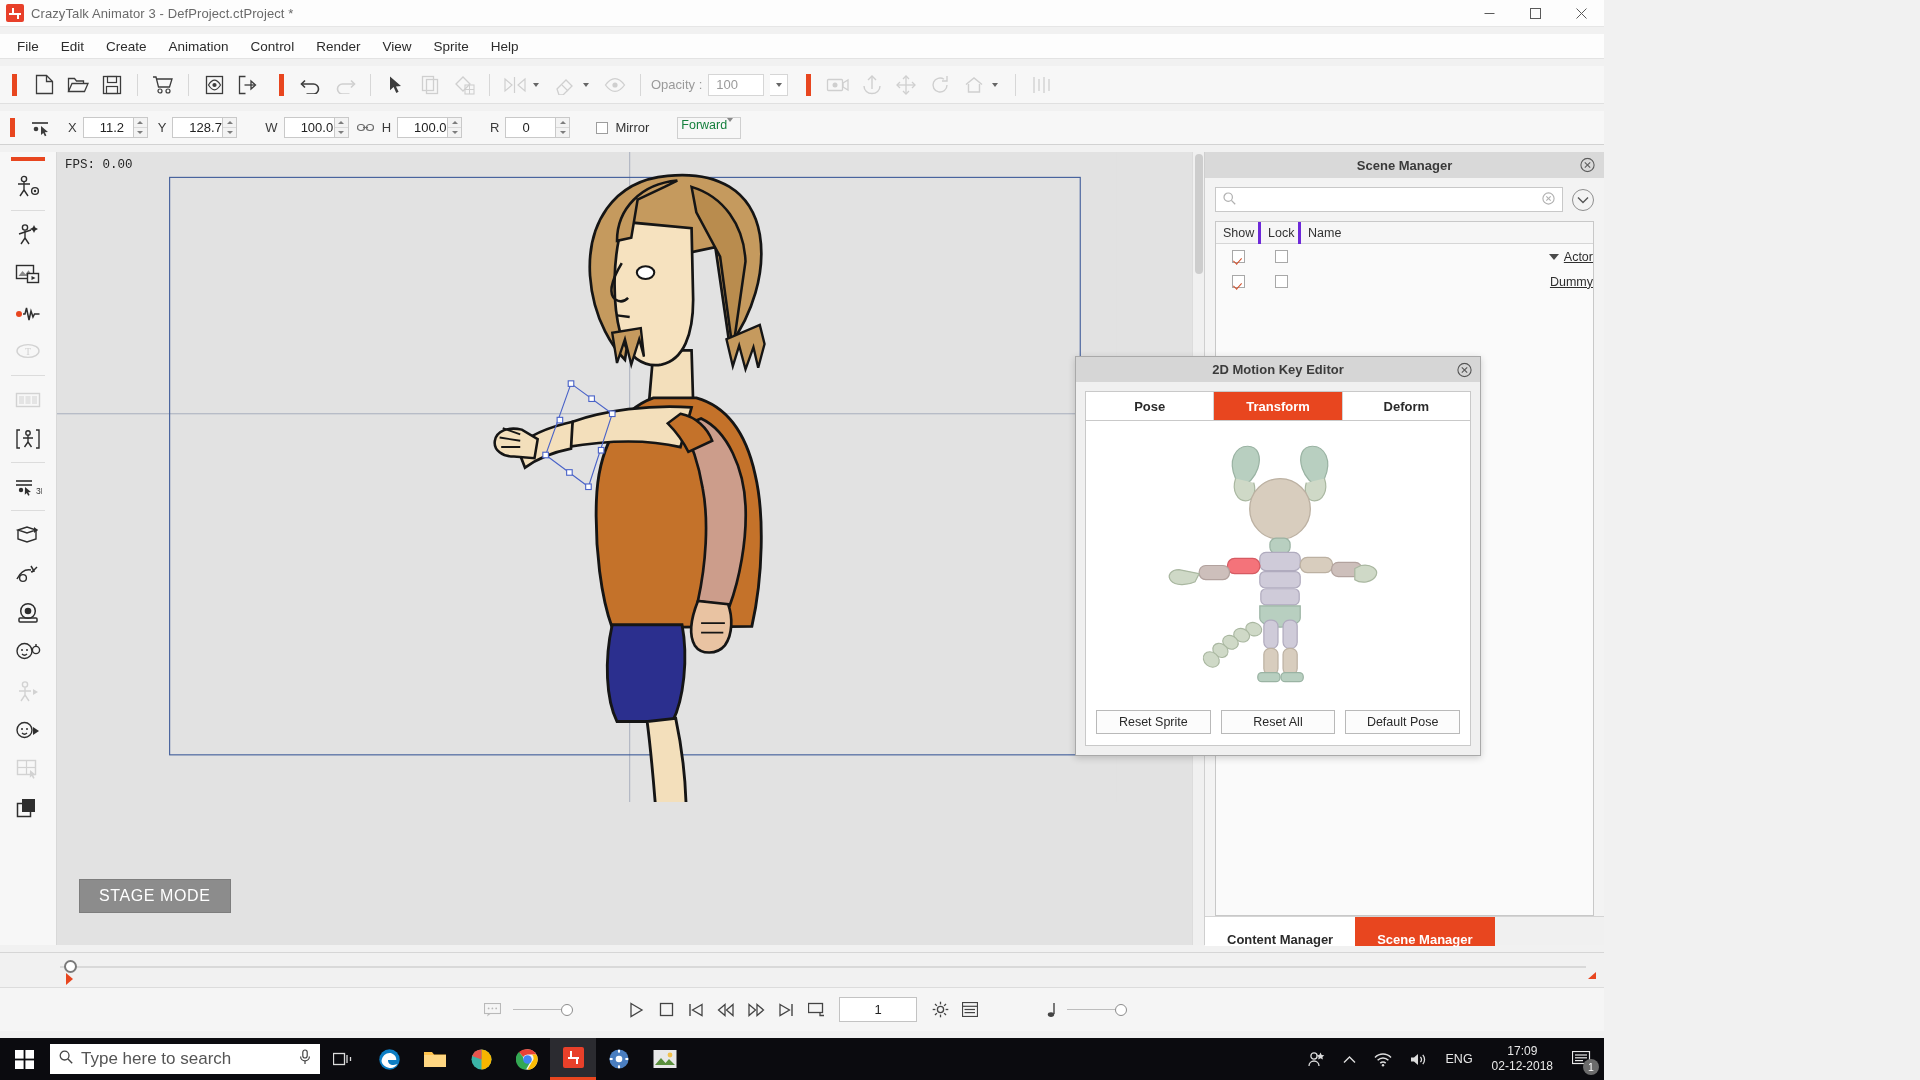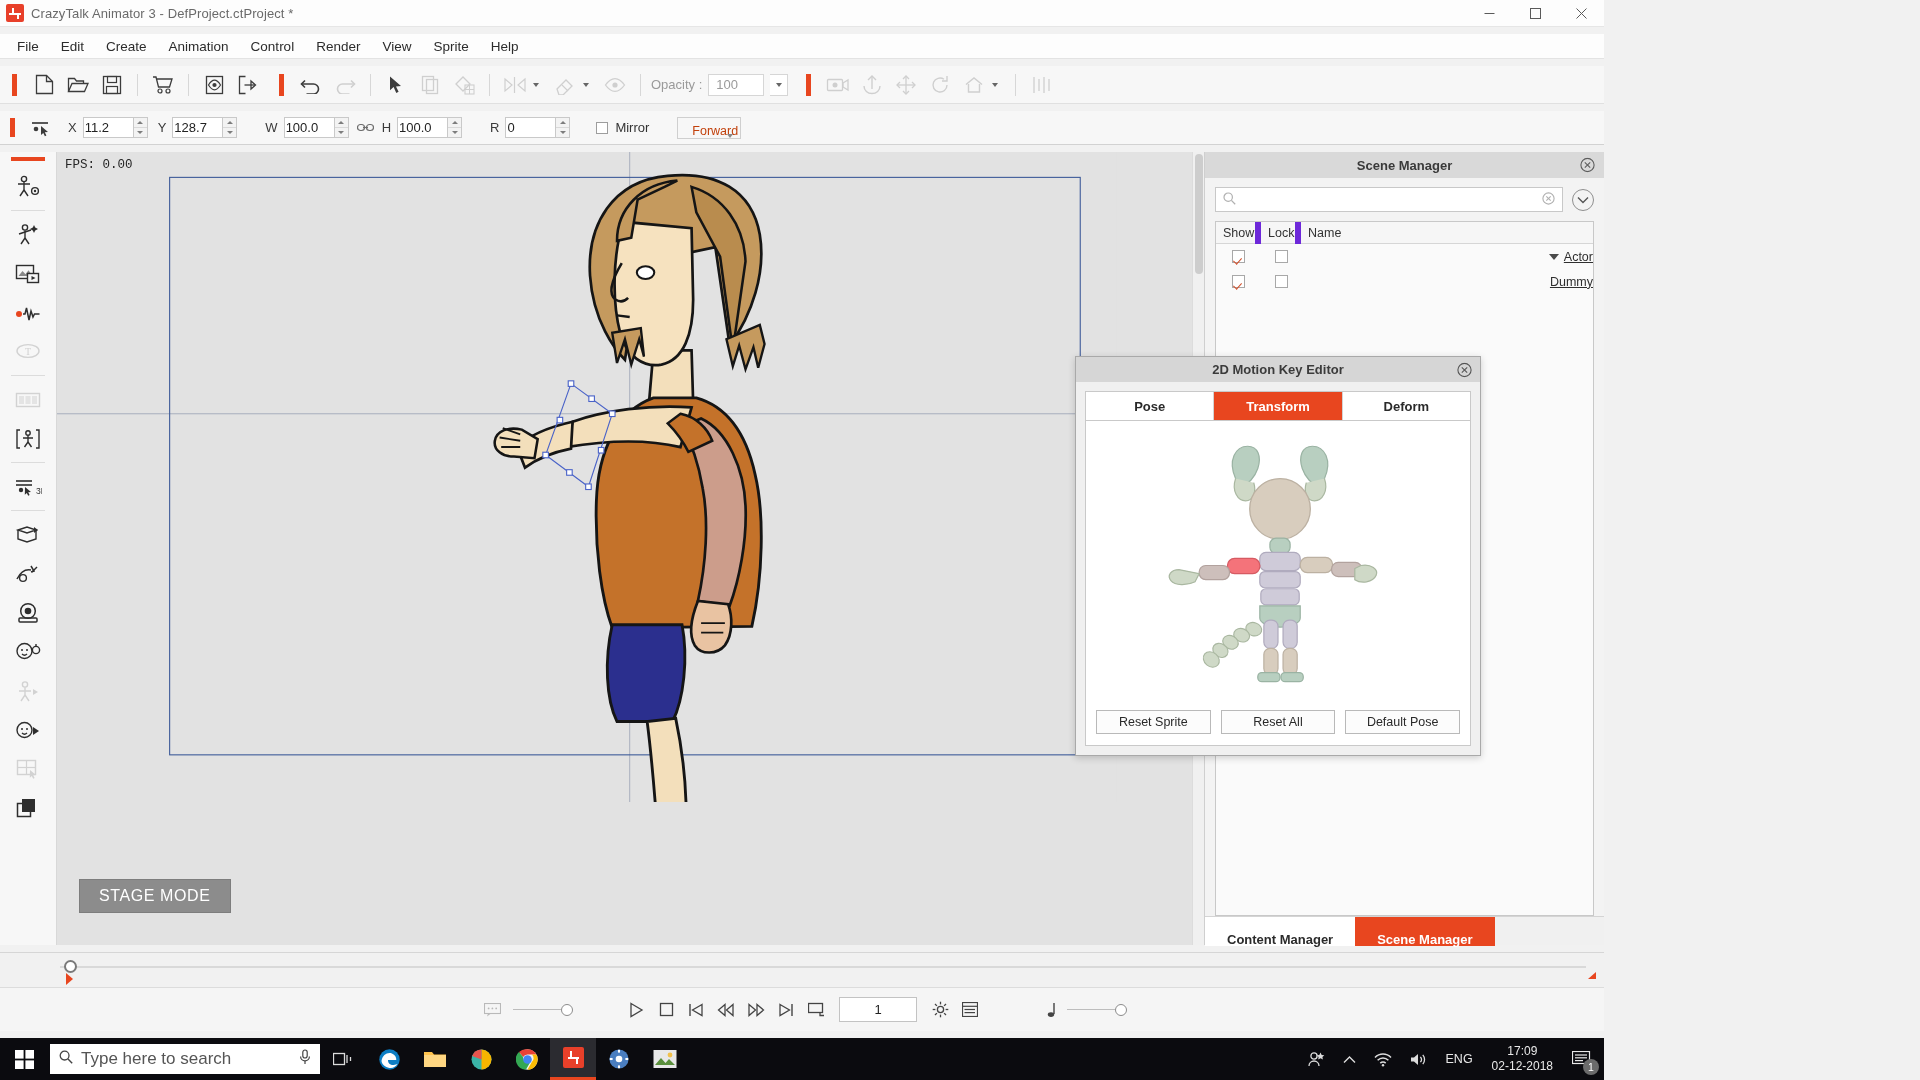--- a/index.html
+++ b/index.html
@@ -66,33 +66,33 @@
 
   
   .toolbar2 {
     height:34px; background:#f7f7f7; border-bottom:1px solid #d2d2d2;
     display:flex; align-items:center; padding-left:10px; flex:0 0 34px; gap:0;
   }
   .lbl { font-size:13px; color:#3a3a3a; margin:0 6px 0 10px; }
   .numfield { display:flex; align-items:stretch; height:21px; }
   .numfield input {
     width:50px; height:21px; border:1px solid #c9c9c9; border-right:none; background:#fff;
-    font-family:"Liberation Sans",sans-serif; font-size:13px; color:#222; padding-left:1px; outline:none;
+    font-family:"Liberation Sans",sans-serif; font-size:13px; color:#222; padding-left:16px; outline:none;
   }
   .spin { width:15px; border:1px solid #c9c9c9; background:#f3f3f3; display:flex; flex-direction:column; }
   .spin div { flex:1; display:flex; align-items:center; justify-content:center; }
   .spin div + div { border-top:1px solid #d9d9d9; }
   .ar-up { width:0;height:0;border-left:3px solid transparent;border-right:3px solid transparent;border-bottom:3.5px solid #7d7d7d;}
   .ar-dn { width:0;height:0;border-left:3px solid transparent;border-right:3px solid transparent;border-top:3.5px solid #7d7d7d;}
   .chainlink { margin:0 8px; color:#6d6d6d; display:flex; align-items:center;}
   .mirror-wrap { display:flex; align-items:center; gap:7px; margin-left:26px; font-size:13px; color:#333;}
   .cbx { width:12px;height:12px;border:1px solid #9d9d9d;background:#fff;}
   .combo {
     margin-left:28px; width:64px; height:22px; border:1px solid #cfcfcf; background:#f7f7f7;
-    display:flex; align-items:flex-end; padding-left:14px; font-size:12.5px; color:#c2410c; position:relative;
+    display:flex; align-items:flex-start; padding-left:3px; font-size:12.5px; color:#15803d; position:relative;
   }
   .combo .caret-s { position:absolute; right:7px; border-top-color:#888; }
 
   
   .bodyrow { flex:1 1 auto; display:flex; min-height:0; }
 
   
   .ltool {
     width:57px; background:#f7f7f7; border-right:1px solid #d8d8d8;
     display:flex; flex-direction:column; align-items:center; padding-top:0; flex:0 0 57px;
@@ -123,21 +123,21 @@
   .rp-body { flex:1 1 auto; background:#f3f3f3; padding:9px 10px 0 10px; display:flex; flex-direction:column; min-height:0; }
   .searchrow { display:flex; align-items:center; gap:9px; margin-bottom:9px; }
   .searchbox {
     flex:1 1 auto; height:25px; border:1px solid #c8c8c8; background:#fff;
     display:flex; align-items:center; padding:0 7px; gap:6px; color:#b0b0b0;
   }
   .searchbox input { flex:1; border:none; outline:none; font-family:"Liberation Sans",sans-serif; font-size:12.5px; color:#444; background:transparent;}
   .circ-btn { width:22px;height:22px;border:1px solid #8f8f8f;border-radius:50%;display:flex;align-items:center;justify-content:center;color:#555;flex:0 0 22px;}
   .tree { flex:1 1 auto; border:1px solid #c8c8c8; background:#fafafa; min-height:0; }
   .tree-head { display:flex; height:22px; align-items:center; font-size:12.5px; color:#333; border-bottom:1px solid #d6d6d6; background:#f6f6f6;}
-  .th { padding-left:7px; border-right:6px solid #6d28d9; height:22px; line-height:22px;}
+  .th { padding-left:7px; border-right:3px solid #6d28d9; height:22px; line-height:22px;}
   .th.show { width:45px; } .th.lock { width:40px; } .th.name { flex:1; border-right:none;}
   .tree-row { display:flex; height:25px; align-items:center; font-size:12.5px; }
   .tc { display:flex; align-items:center; justify-content:center; }
   .tc.show { width:45px; } .tc.lock { width:40px; }
   .tc.name { flex:1; justify-content:flex-end; padding-left:6px; gap:5px; }
   .chk { width:13px;height:13px;border:1px solid #a8a8a8;background:#fff; position:relative;}
   .chk.on::after{
     content:""; position:absolute; left:2px; top:5px; width:4px; height:7px;
     border-right:1.6px solid #d2502c; border-bottom:1.6px solid #d2502c;
     transform:rotate(42deg);

